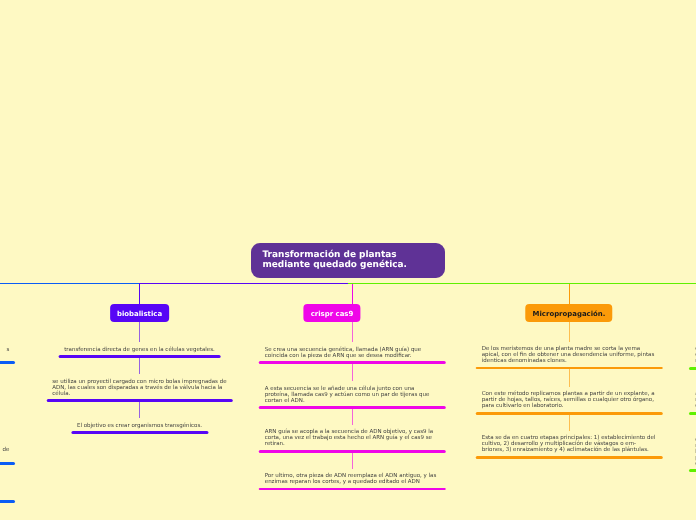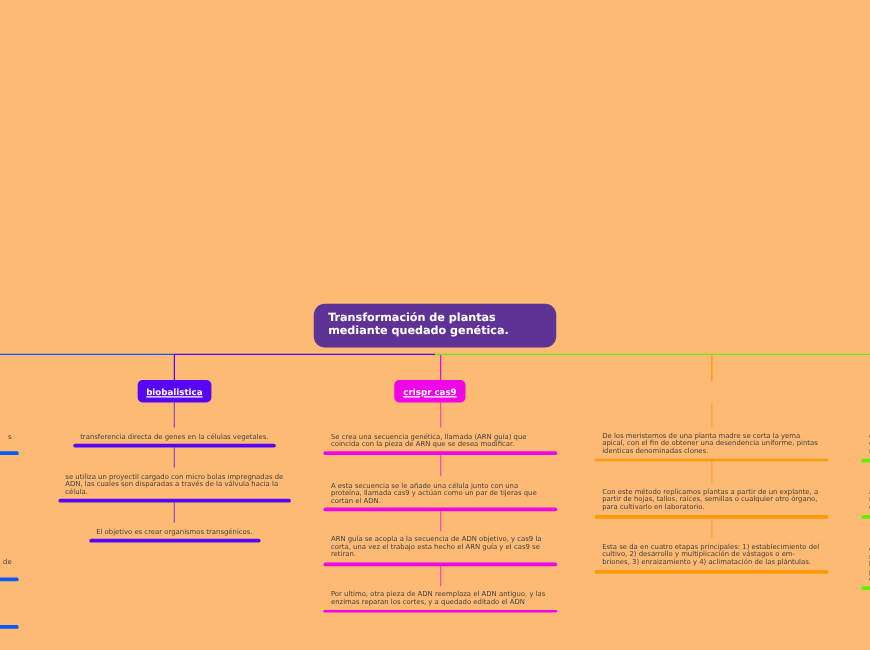--- a/index.html
+++ b/index.html
@@ -1,37 +1,37 @@
 <!DOCTYPE html>
 <html><head>
 <meta charset="utf-8">
 <title>Transformación de plantas mediante edicion genética.</title>
 <style>
   html,body{margin:0;padding:0;background:#ffffff;}
   body{width:696px;height:520px;overflow:hidden;
        font-family:"DejaVu Sans","Liberation Sans",sans-serif;
        -webkit-font-smoothing:antialiased;text-rendering:geometricPrecision;}
-  #canvas{position:relative;width:696px;height:520px;overflow:hidden;background:#fdba74;will-change:transform;}
+  #canvas{position:relative;width:696px;height:520px;overflow:hidden;background:#fef9c3;will-change:transform;}
 
   
   .hline{position:absolute;height:1.4px;}
   .vline{position:absolute;width:1px;}
   .vline.upper{opacity:1;}
   .vline.lower{opacity:0.62;}
 
   
   .rootnode{position:absolute;border-radius:9px;box-sizing:border-box;
             display:flex;flex-direction:column;justify-content:center;
             color:#ffffff;font-weight:bold;font-size:8.95px;line-height:10px;
             padding:0 0 0 11.5px;}
   .topicnode{position:absolute;border-radius:4px;box-sizing:border-box;
              display:flex;align-items:center;justify-content:center;
              width:max-content;padding:0 7.3px;
              font-weight:bold;font-size:6.95px;line-height:1;transform:translateX(-50%);}
-  .topicnode > span{position:relative;top:1.2px;text-decoration:underline;}
+  .topicnode > span{position:relative;top:1.2px;}
 
   
   .leaf{position:absolute;box-sizing:border-box;width:max-content;max-width:186.5px;transform:translateX(-50%);}
   .leaf .txt{color:#3f3f3f;font-size:5.5px;line-height:6px;
              text-align:left;padding:0 6px;white-space:normal;}
   .leaf .bar{height:2.6px;border-radius:2px;width:100%;margin-top:2.7px;}
   
   .leaf.clipL{transform:none;width:186.5px;text-align:right;}
   .leaf.clipL .txt{text-align:right;white-space:pre-line;}
   .leaf.clipR{transform:none;width:186.5px;}
@@ -64,22 +64,25 @@
     </div>
 
   <div class="rootnode" style="left:251px;top:242.5px;width:194px;height:35px;background:#5f3296;">
     <div>Transformación de plantas</div>
     <div>mediante quedado genética.</div>
   </div>
 
   <div class="topicnode" style="left:139.5px;top:303.9px;height:18.4px;background:#5706f5;color:#ffffff;">
     <span>biobalistica</span>
   </div>
-  <div class="topicnode" style="left:344px;top:303.9px;height:18.4px;background:#ef06e8;color:#ffffff;">
+  <div class="topicnode" style="left:332px;top:303.9px;height:18.4px;background:#ef06e8;color:#ffffff;">
     <span>crispr cas9</span>
+  </div>
+  <div class="topicnode" style="left:569px;top:303.9px;height:18.4px;background:#fb9a09;color:#1a1a1a;">
+    <span>Micropropagación.</span>
   </div>
 
   <div class="leaf" style="left:139.5px;top:346.6px;">
     <div class="txt">transferencia directa de genes en la células vegetales.</div>
     <div class="bar" style="background:#5706f5;"></div>
   </div>
   <div class="leaf" style="left:139.5px;top:378.6px;">
     <div class="txt">se utiliza un proyectil cargado con micro bolas impregnadas de ADN, las cuales son disparadas a través de la válvula hacia la célula.</div>
     <div class="bar" style="background:#5706f5;"></div>
   </div>

